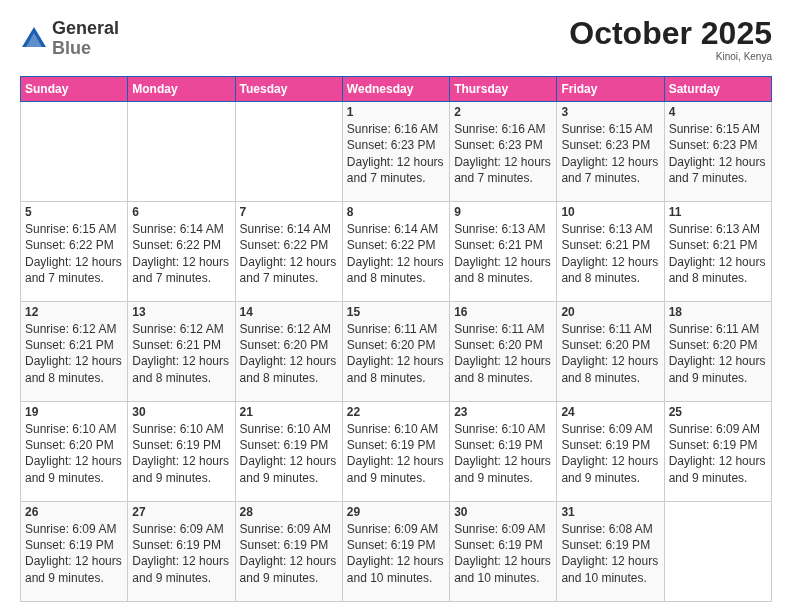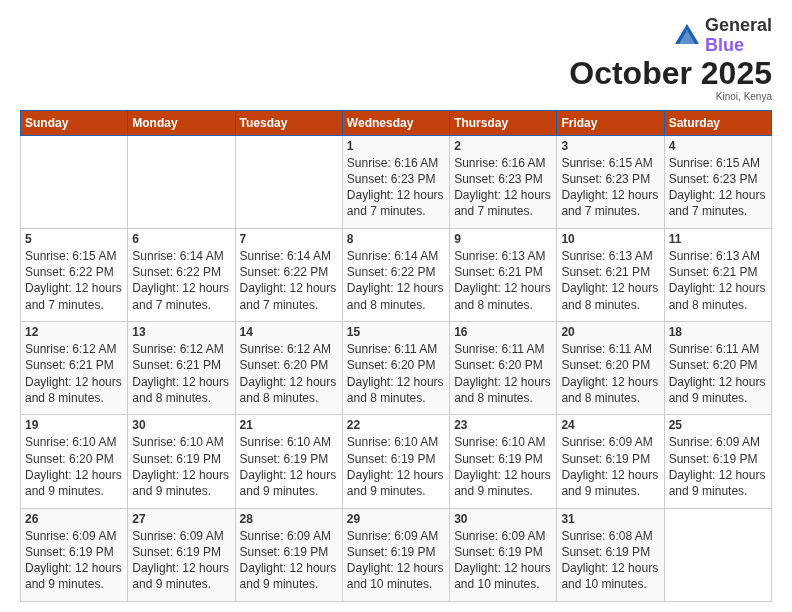--- a/index.html
+++ b/index.html
@@ -12,37 +12,36 @@
     }
     .page {
       width: 792px;
       height: 612px;
       padding: 16px 20px 10px 20px;
       display: flex;
       flex-direction: column;
     }
     .header {
       display: flex;
-      align-items: flex-end;
+      align-items: center;
       justify-content: space-between;
-      margin-bottom: 8px;
-      flex-direction: column;
+      margin-bottom: 14px;
     }
     .logo {
       display: flex;
       align-items: center;
       gap: 4px;
     }
     .logo-text {
       font-size: 18px;
       font-weight: bold;
       line-height: 1.1;
     }
     .logo-general { color: #333; }
-    .logo-blue { color: #8b5cf6; }
+    .logo-blue { color: #737373; }
     .logo-icon {
       width: 28px;
       height: 28px;
     }
     .title-block {
       text-align: right;
     }
     .month-title {
       font-size: 32px;
       font-weight: 700;
@@ -54,21 +53,21 @@
       color: #555;
     }
     .calendar {
       flex: 1;
       border: 1px solid #ccc;
       border-collapse: collapse;
       width: 100%;
       table-layout: fixed;
     }
     .calendar thead tr th {
-      background-color: #c2410c;
+      background-color: #ec4899;
       color: #fff;
       font-size: 12px;
       font-weight: bold;
       padding: 5px 4px;
       text-align: left;
       border: 1px solid #1a5fb4;
     }
     .calendar tbody tr td {
       border: 1px solid #ccc;
       vertical-align: top;

